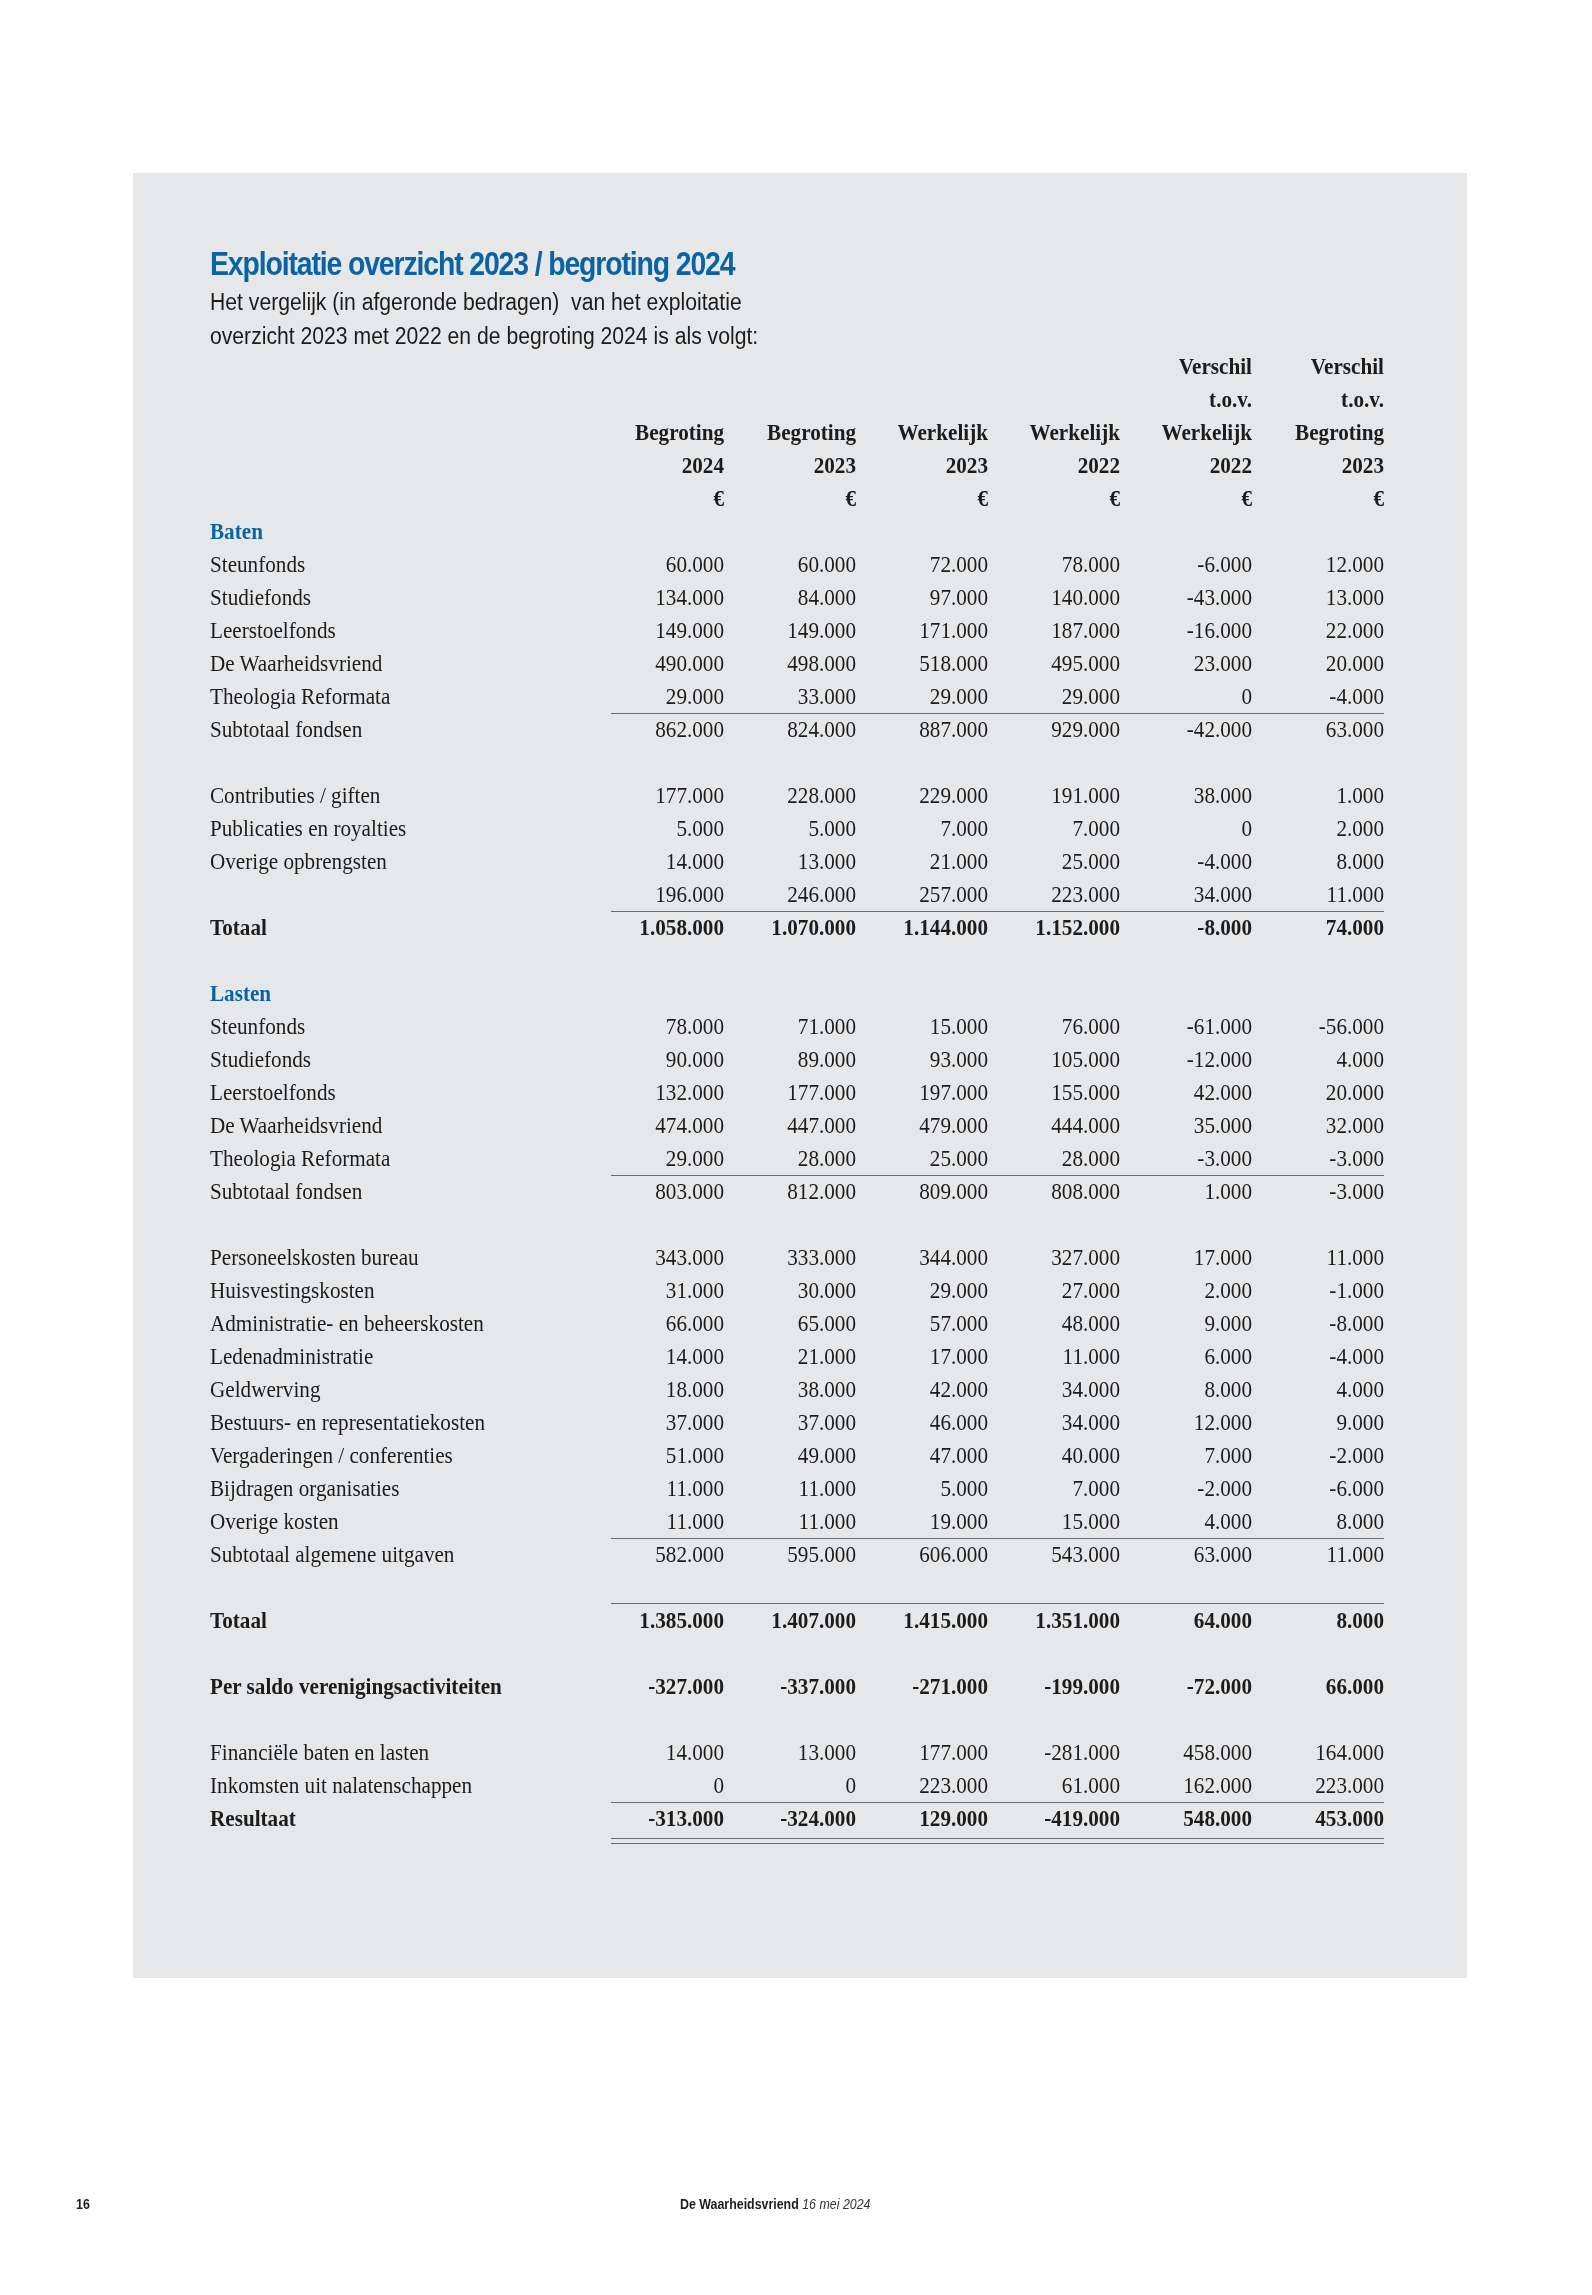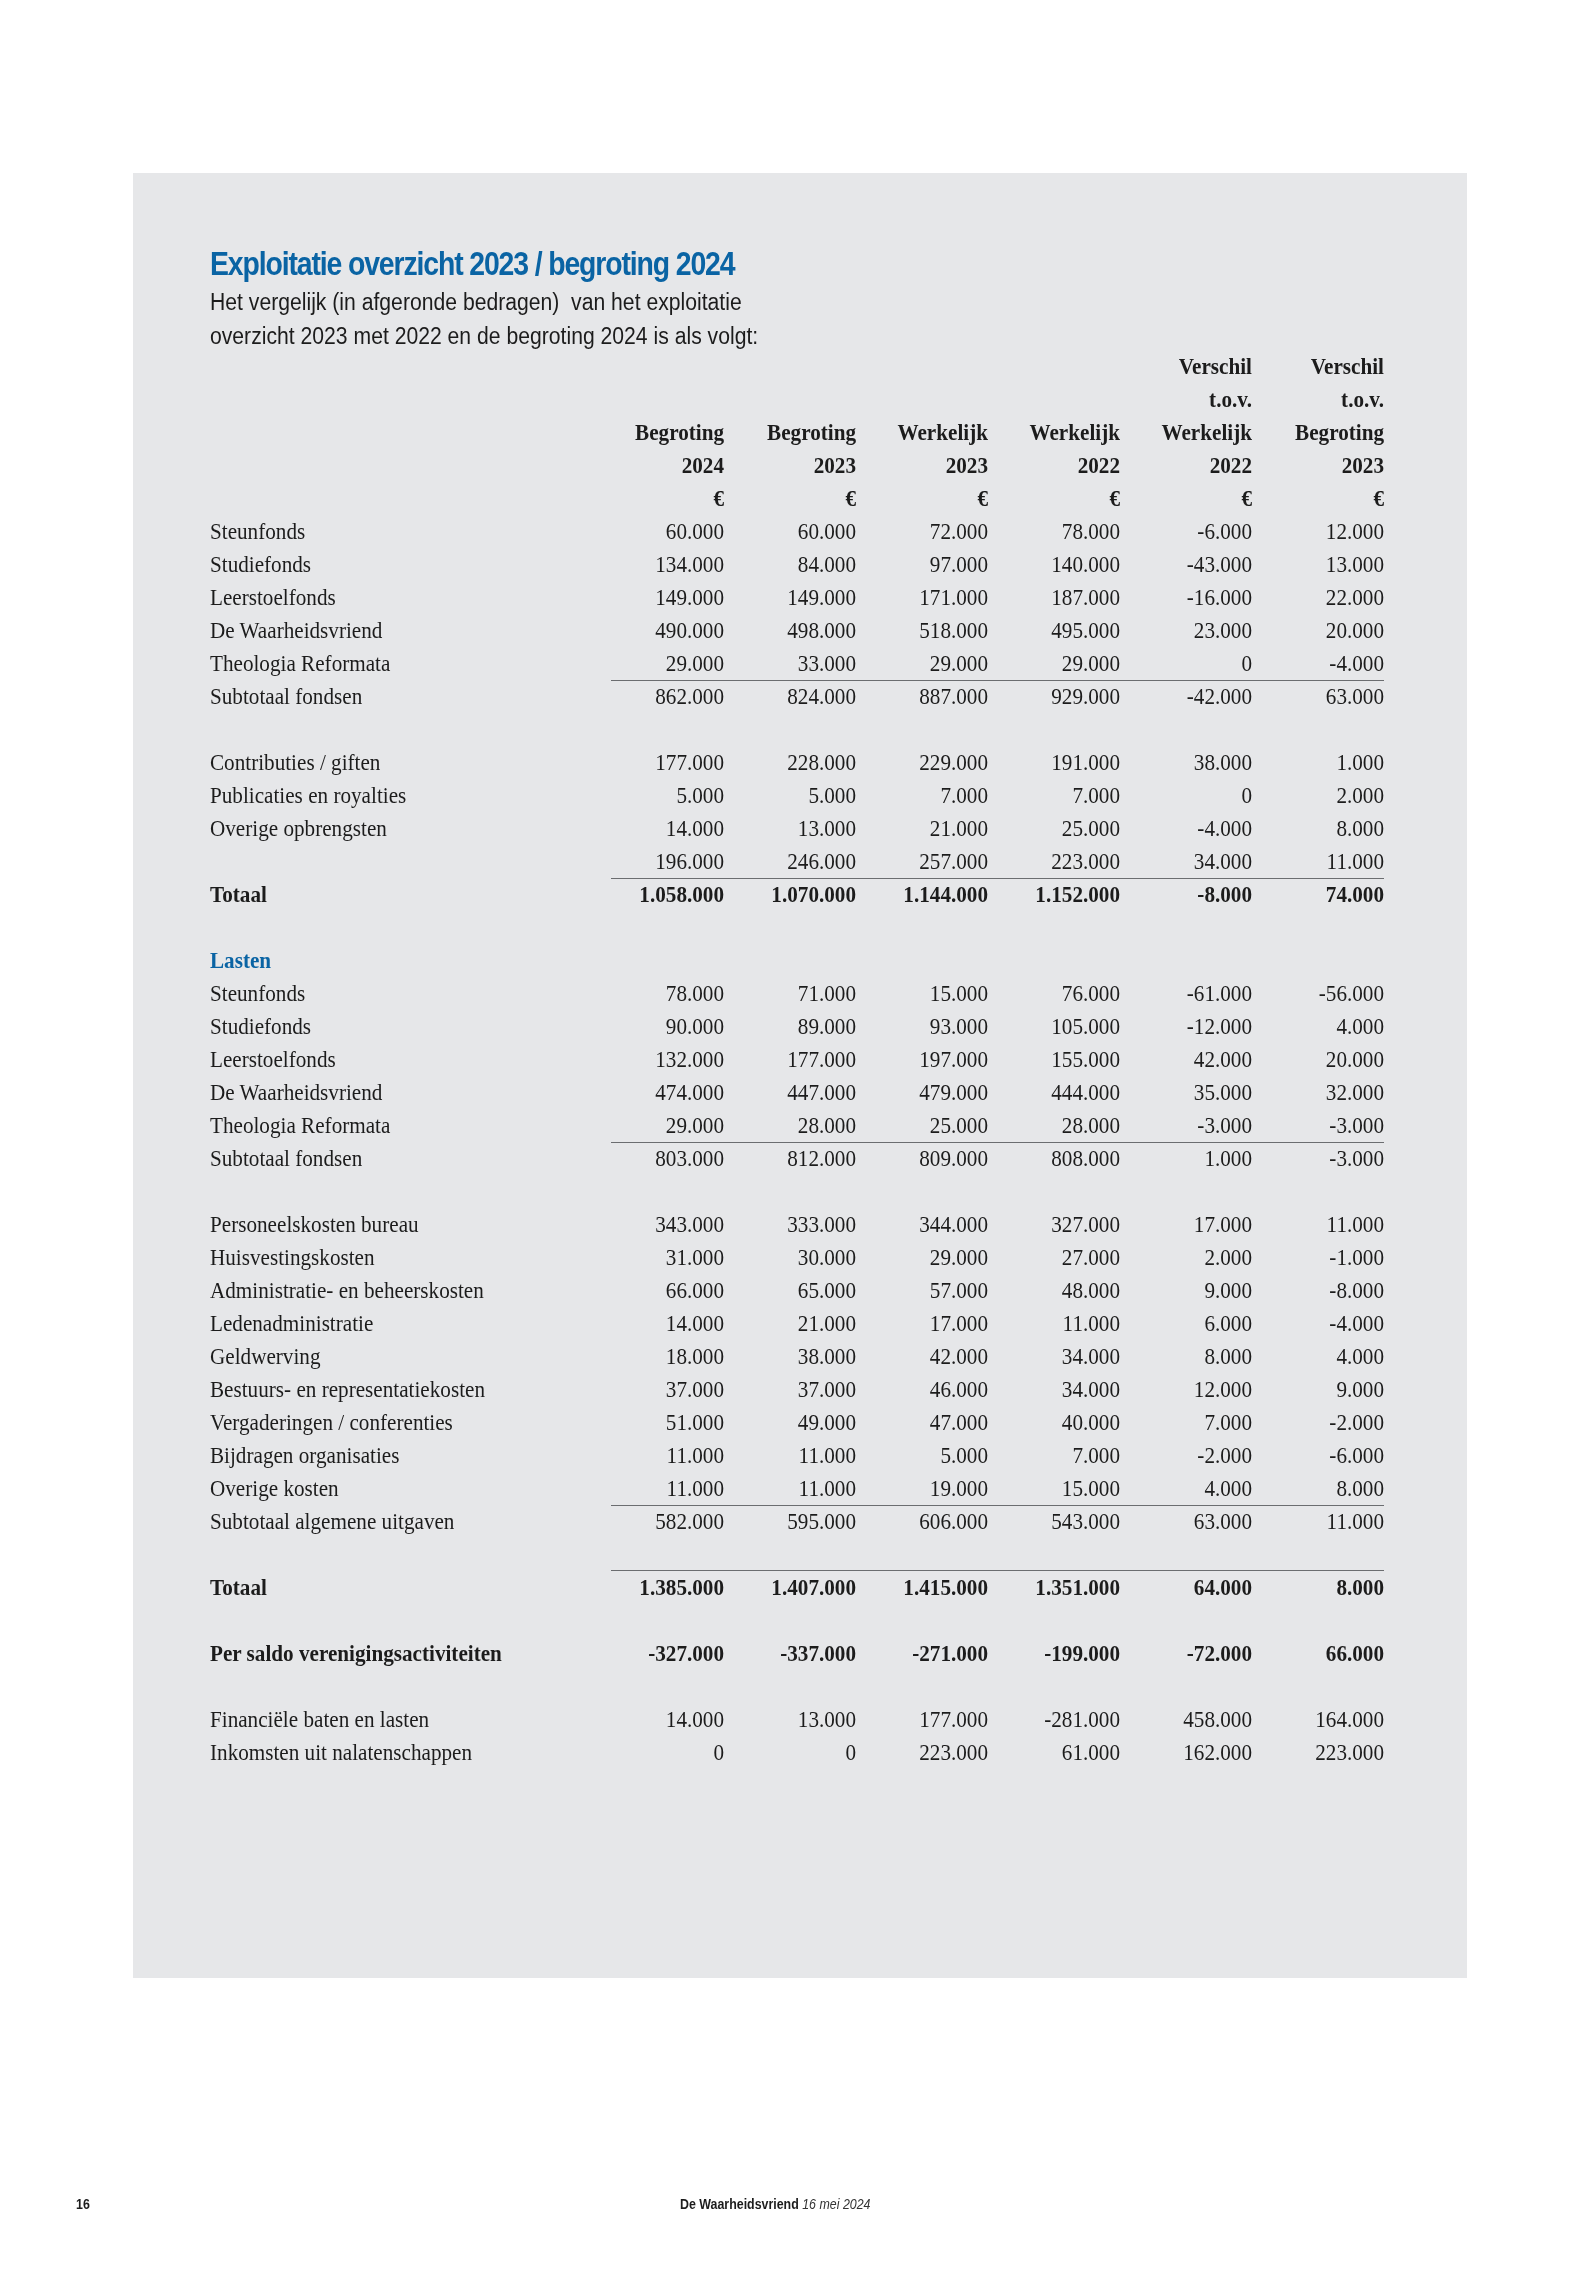--- a/index.html
+++ b/index.html
@@ -69,20 +69,23 @@
     </div>
     <div class="row hdr">
       <span class="num c0">€</span>
       <span class="num c1">€</span>
       <span class="num c2">€</span>
       <span class="num c3">€</span>
       <span class="num c4">€</span>
       <span class="num c5">€</span>
     </div>
     <div class="row">
+      <span class="lbl section">Baten</span>
+    </div>
+    <div class="row">
       <span class="lbl">Steunfonds</span>
       <span class="num c0">60.000</span>
       <span class="num c1">60.000</span>
       <span class="num c2">72.000</span>
       <span class="num c3">78.000</span>
       <span class="num c4">-6.000</span>
       <span class="num c5">12.000</span>
     </div>
     <div class="row">
       <span class="lbl">Studiefonds</span>
@@ -362,20 +365,31 @@
     </div>
     <div class="row">
       <span class="lbl">Inkomsten uit nalatenschappen</span>
       <span class="num c0">0</span>
       <span class="num c1">0</span>
       <span class="num c2">223.000</span>
       <span class="num c3">61.000</span>
       <span class="num c4">162.000</span>
       <span class="num c5">223.000</span>
     </div>
+    <div class="row">
+      <span class="lbl bold">Resultaat</span>
+      <span class="num c0 bold">-313.000</span>
+      <span class="num c1 bold">-324.000</span>
+      <span class="num c2 bold">129.000</span>
+      <span class="num c3 bold">-419.000</span>
+      <span class="num c4 bold">548.000</span>
+      <span class="num c5 bold">453.000</span>
+      <div class="rule rule-top"></div>
+      <div class="dbl" style="top: 36px;"></div>
+    </div>
   </div>
 
 <div class="footer-page">16</div>
 <div class="footer-pub">
   <span class="name">De Waarheidsvriend</span>
   <span class="date">16 mei 2024</span>
 </div>
 
 
 </body></html>

